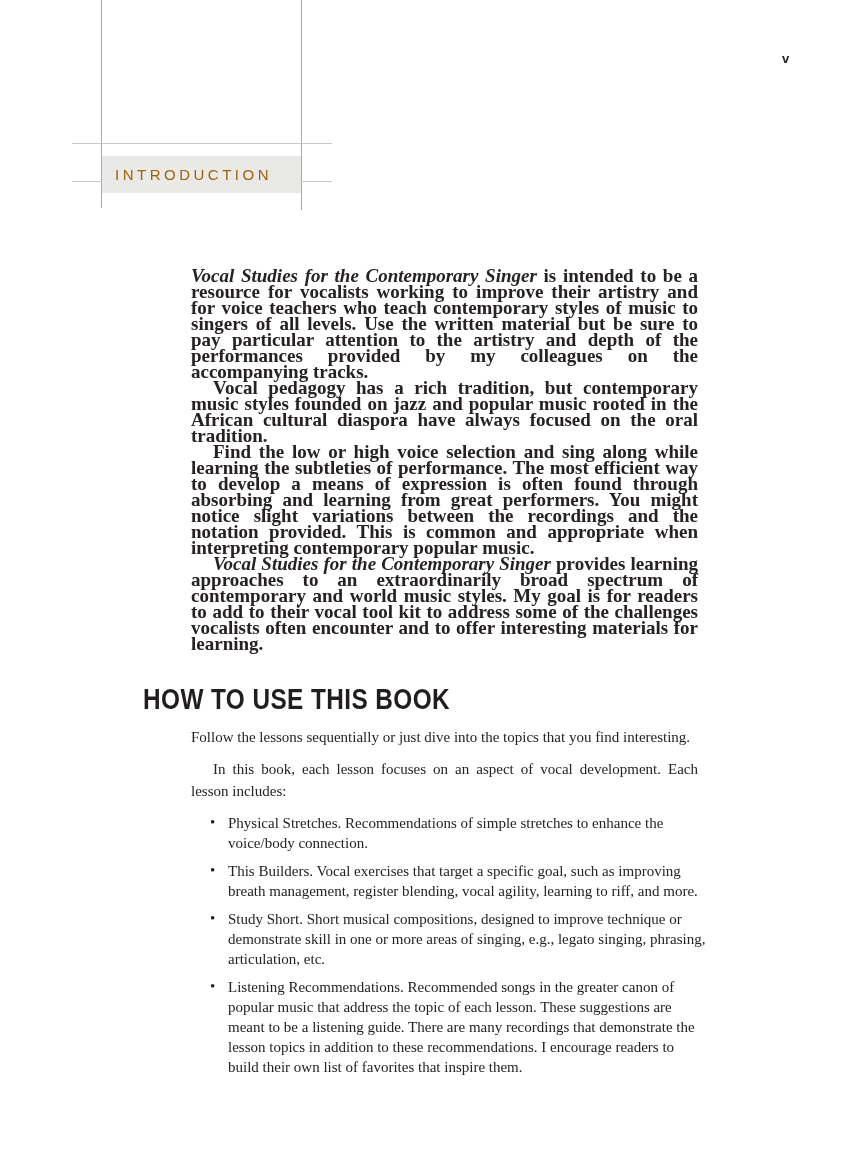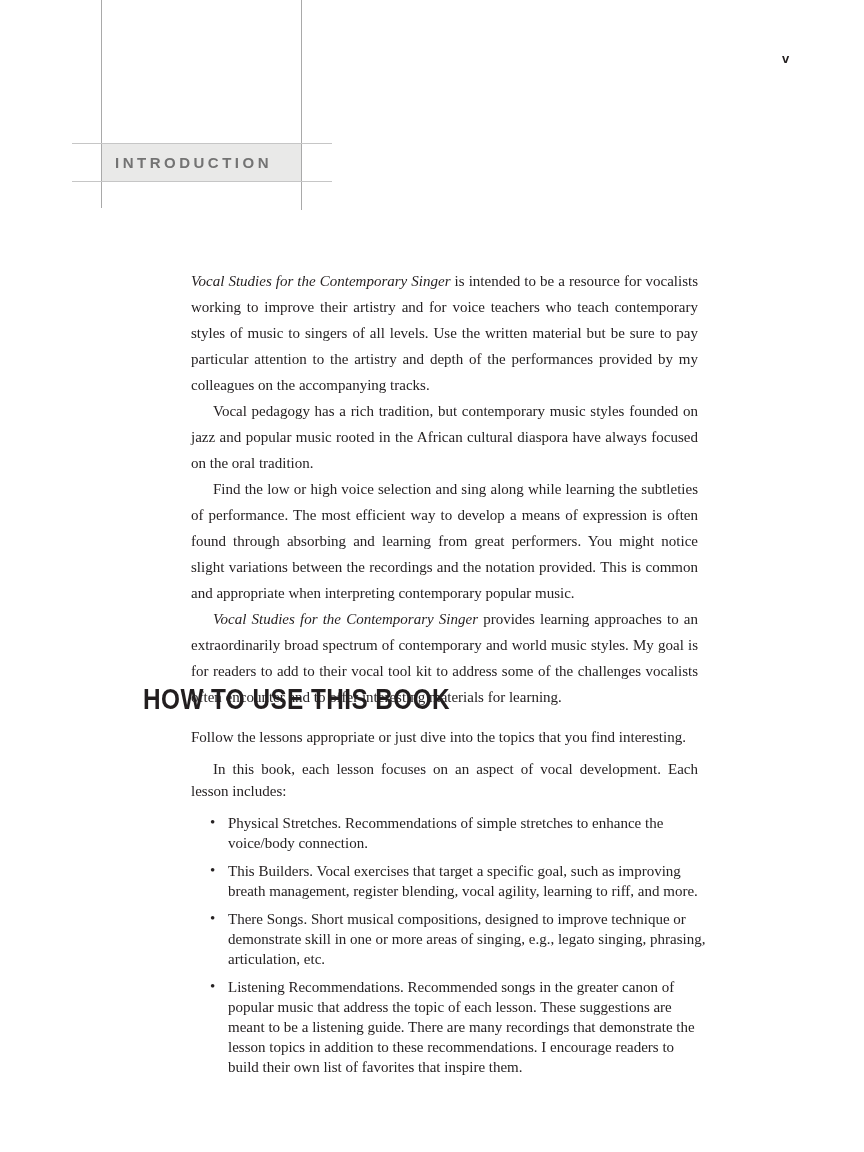--- a/index.html
+++ b/index.html
@@ -12,37 +12,37 @@
     overflow:hidden;
   }
   
   .vline{position:absolute;width:1px;background:#a9a9a9;}
   .vline-left{left:101px;top:0;height:208px;}
   .vline-right{left:301px;top:0;height:210px;}
   .hrule{position:absolute;height:1px;background:#c6c6c6;left:72px;width:260px;}
   .hrule-top{top:143px;}
   .hrule-bottom{top:181px;}
   .chapter-box{
-    position:absolute;left:102px;top:144px;width:199px;height:37px;
+    position:absolute;left:102px;top:156px;width:199px;height:37px;
     background:#e9e9e8;
     display:flex;align-items:center;
     box-sizing:border-box;padding-left:13px;
     font-family:"Liberation Sans", sans-serif;
-    font-weight:bold;font-size:15px;letter-spacing:3.5px;
-    color:#737373;
+    font-weight:normal;font-size:15px;letter-spacing:3.5px;
+    color:#a16207;
   }
   .folio{
     position:absolute;left:782px;top:51px;
     font-family:"Liberation Sans", sans-serif;
     font-weight:bold;font-size:13px;color:#221e1f;
   }
   
   .block-intro{
     position:absolute;left:191px;top:268px;width:507px;
-    font-size:15px;line-height:26px;text-align:justify;
+    font-size:19px;line-height:16px;text-align:justify;font-weight:bold;
   }
   .block-intro p{margin:0;}
   .block-intro p.indent{text-indent:22px;}
   .ital{font-style:italic;}
   
   .block-howto{
     position:absolute;left:143px;top:684px;width:572px;
     font-size:15px;line-height:22.5px;
   }
   .howto-heading{
@@ -83,31 +83,31 @@
 
   <div class="block-intro">
     <p><span class="ital">Vocal Studies for the Contemporary Singer</span><span> is intended to be a resource for vocalists working to improve their artistry and for voice teachers who teach contemporary styles of music to singers of all levels. Use the written material but be sure to pay particular attention to the artistry and depth of the performances provided by my colleagues on the accompanying tracks.</span></p>
     <p class="indent">Vocal pedagogy has a rich tradition, but contemporary music styles founded on jazz and popular music rooted in the African cultural diaspora have always focused on the oral tradition.</p>
     <p class="indent">Find the low or high voice selection and sing along while learning the subtleties of performance. The most efficient way to develop a means of expression is often found through absorbing and learning from great performers. You might notice slight variations between the recordings and the notation provided. This is common and appropriate when interpreting contemporary popular music.</p>
     <p class="indent"><span class="ital">Vocal Studies for the Contemporary Singer</span><span> provides learning approaches to an extraordinarily broad spectrum of contemporary and world music styles. My goal is for readers to add to their vocal tool kit to address some of the challenges vocalists often encounter and to offer interesting materials for learning.</span></p>
   </div>
 
   <div class="block-howto">
     <h2 class="howto-heading">HOW TO USE THIS BOOK</h2>
-    <p class="howto-par first">Follow the lessons appropriate or just dive into the topics that you find interesting.</p>
+    <p class="howto-par first">Follow the lessons sequentially or just dive into the topics that you find interesting.</p>
     <p class="howto-par indent">In this book, each lesson focuses on an aspect of vocal development. Each lesson includes:</p>
     <ul class="bullets">
       <li>
         <span class="dot">•</span><span class="term">Physical Stretches</span><span>. Recommendations of simple stretches to enhance the voice/body connection.</span>
       </li>
       <li>
         <span class="dot">•</span><span class="term">This Builders</span><span>. Vocal exercises that target a specific goal, such as improving breath management, register blending, vocal agility, learning to riff, and more.</span>
       </li>
       <li>
-        <span class="dot">•</span><span class="term">There Songs</span><span>. Short musical compositions, designed to improve technique or demonstrate skill in one or more areas of singing, e.g., legato singing, phrasing, articulation, etc.</span>
+        <span class="dot">•</span><span class="term">Study Short</span><span>. Short musical compositions, designed to improve technique or demonstrate skill in one or more areas of singing, e.g., legato singing, phrasing, articulation, etc.</span>
       </li>
       <li>
         <span class="dot">•</span><span class="term">Listening Recommendations</span><span>. Recommended songs in the greater canon of popular music that address the topic of each lesson. These suggestions are meant to be a listening guide. There are many recordings that demonstrate the lesson topics in addition to these recommendations. I encourage readers to build their own list of favorites that inspire them.</span>
       </li>
     </ul>
   </div>
 
 </div>
 
 </body></html>

